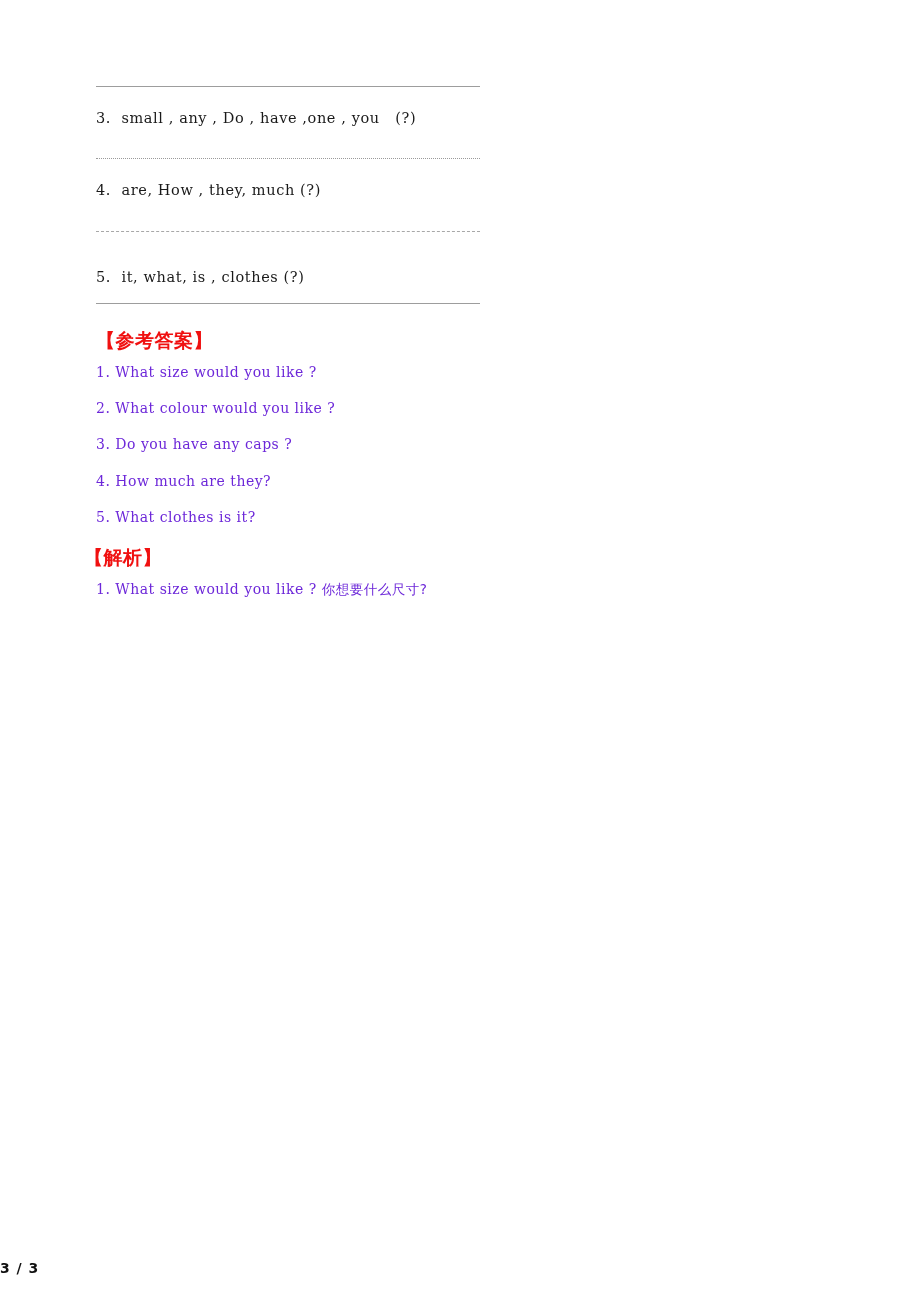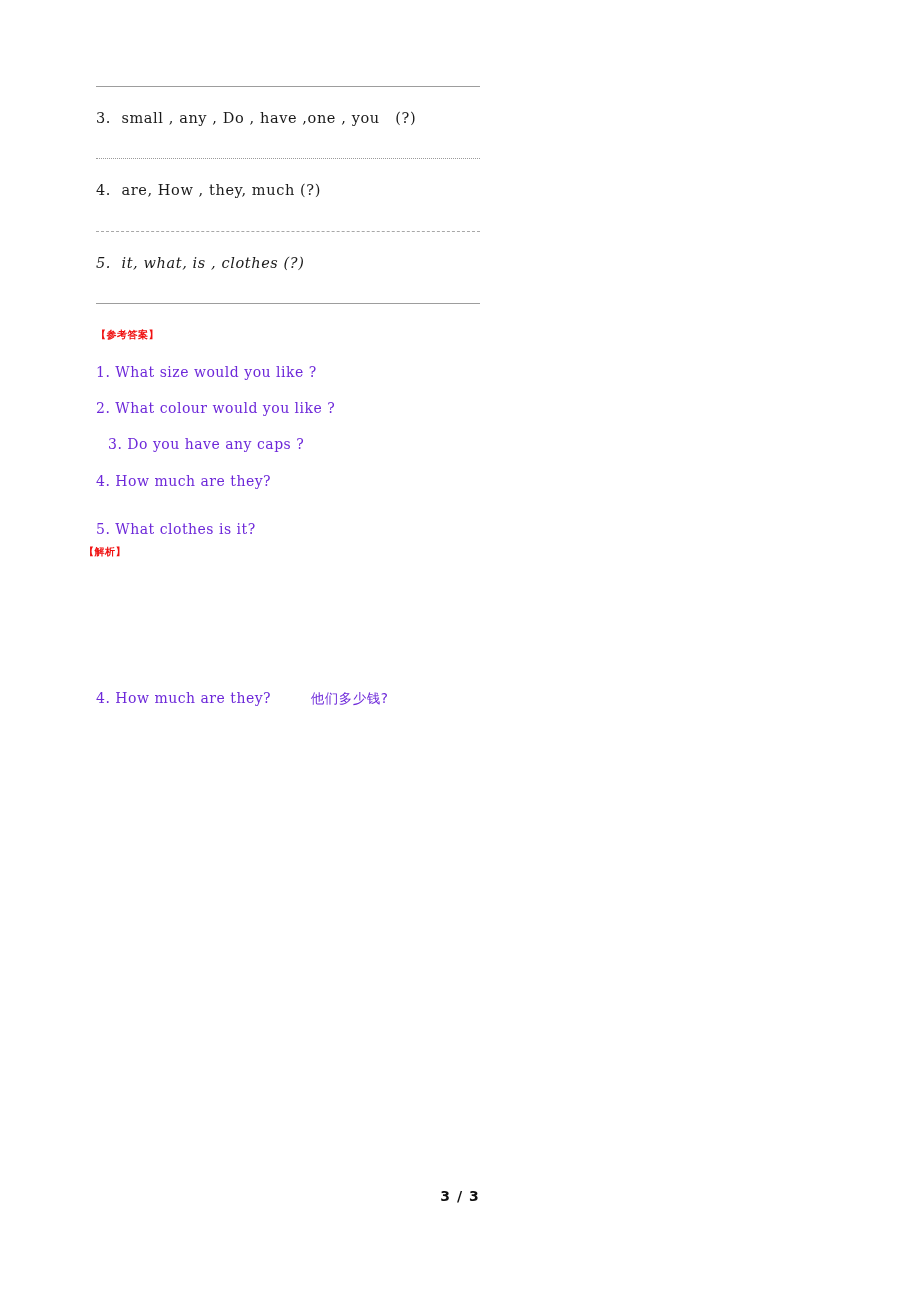--- a/index.html
+++ b/index.html
@@ -48,21 +48,21 @@
     border-top: 1px solid #9d9d9d;
   }
 
   
   .abs { position: absolute; }
 
   
   .red-head {
     color: #f01010;
     font-family: "DejaVu Sans", "Liberation Sans", sans-serif;
-    font-size: 10px;
+    font-size: 19px;
     font-weight: bold;
     letter-spacing: 0.5px;
     white-space: pre;
   }
   .red-line {
     color: #6d28d9;
     font-family: "DejaVu Serif", "Liberation Serif", serif;
     font-size: 14px;
     letter-spacing: 0.5px;
     white-space: pre;
@@ -70,23 +70,23 @@
   .red-line .cn {
     font-family: "DejaVu Sans", "Liberation Sans", sans-serif;
     font-size: 13.5px;
     letter-spacing: 0.5px;
   }
 
   
   .footer {
     position: absolute;
     left: 0;
-    top: 1188px;
+    top: 1260px;
     width: 920px;
-    text-align: center;
+    text-align: left;
     font-family: "DejaVu Sans", "Liberation Sans", sans-serif;
     font-size: 14px;
     font-weight: bold;
     color: #111;
     letter-spacing: 1px;
   }
 </style>
 </head>
 <body>
 
@@ -95,34 +95,34 @@
   <div class="abs rule solid-gray" style="left:96px; top:86px;"></div>
 
   <div class="abs q-line" style="left:96px; top:110px;">3.  small , any , Do , have ,one , you   (?)</div>
 
   <div class="abs rule dotted" style="left:96px; top:158px;"></div>
 
   <div class="abs q-line" style="left:96px; top:182px;text-align:center;">4.  are, How , they, much (?)</div>
 
   <div class="abs rule dashed" style="left:96px; top:231px;"></div>
 
-  <div class="abs q-line" style="left:96px; top:255px;font-style:italic;">5.  it, what, is , clothes (?)</div>
+  <div class="abs q-line" style="left:96px; top:269px;">5.  it, what, is , clothes (?)</div>
 
   <div class="abs rule solid-gray" style="left:96px; top:303px;"></div>
 
   <div class="abs red-head" style="left:96px; top:328px;">【参考答案】</div>
 
   <div class="abs red-line" style="left:96px; top:364px;">1. What size would you like ?</div>
   <div class="abs red-line" style="left:96px; top:400px;">2. What colour would you like ?</div>
-  <div class="abs red-line" style="left:96px; top:436px;margin-left:12px;">3. Do you have any caps ?</div>
+  <div class="abs red-line" style="left:96px; top:436px;">3. Do you have any caps ?</div>
   <div class="abs red-line" style="left:96px; top:473px;">4. How much are they?</div>
-  <div class="abs red-line" style="left:96px; top:509px;margin-top:12px;">5. What clothes is it?</div>
+  <div class="abs red-line" style="left:96px; top:509px;">5. What clothes is it?</div>
 
   <div class="abs red-head" style="left:84px; top:545px;">【解析】</div>
 
+  <div class="abs red-line" style="left:96px; top:581px;"><span>1. What size would you like ? </span><span class="cn">你想要什么尺寸?</span></div>
 
 
 
-  <div class="abs red-line" style="left:96px; top:690px;"><span>4. How much are they?        </span><span class="cn">他们多少钱?</span></div>
 
   <div class="footer">3 / 3</div>
 
 </div>
 
 </body></html>

